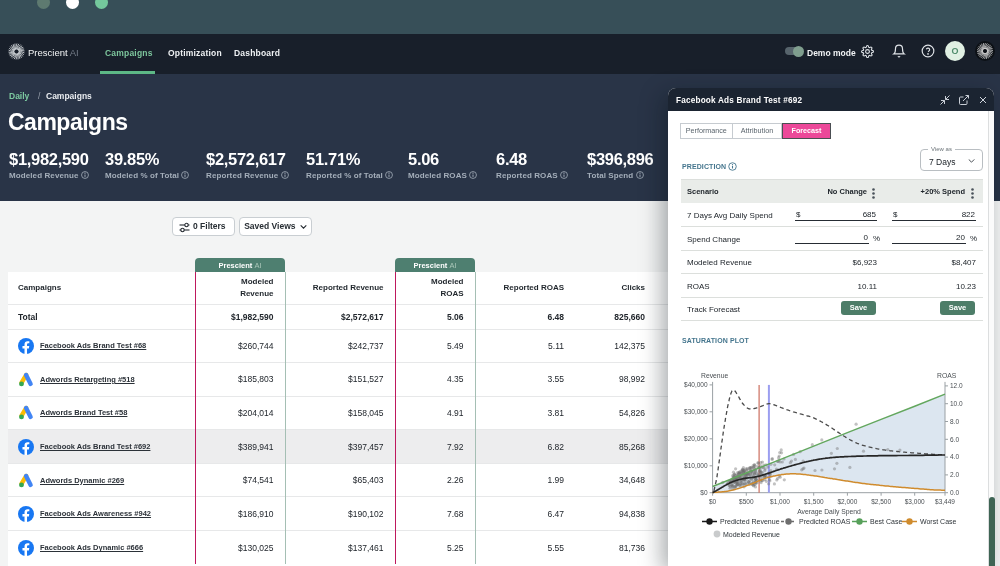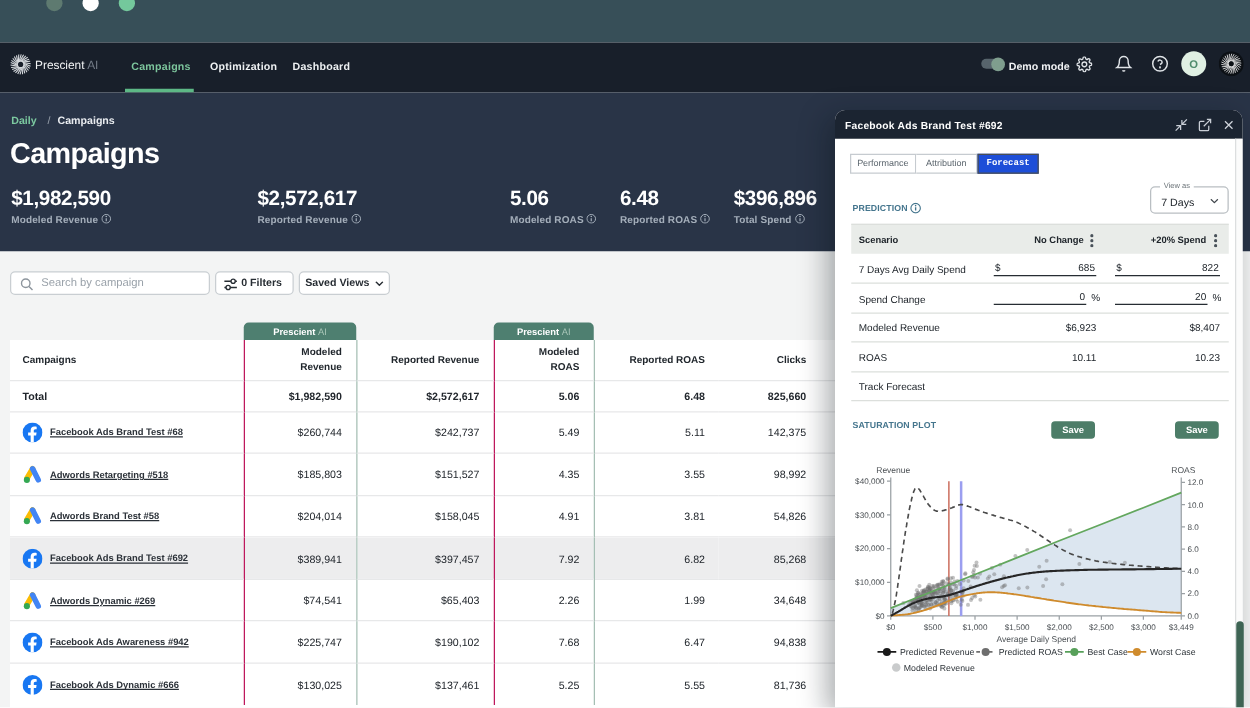--- a/index.html
+++ b/index.html
@@ -46,34 +46,34 @@
   .pcol { border-left:1px solid #be185d; border-right:1px solid #a5bfb4; }
   tr.hl { background:#ededee; }
   .cstack { display:flex; align-items:center; gap:6px; }
   .cstack a { color:#2b3138; font-weight:700; font-size:7.5px; text-decoration:underline; }
 
   
   #drawer { position:absolute; left:668px; top:88px; width:326px; height:478px; background:#fff; border-radius:8px 8px 0 0; box-shadow:-6px 6px 22px rgba(10,16,24,.35); }
   #dheader { position:absolute; left:0; top:0; width:326px; height:23px; background:#1b2431; border-radius:8px 8px 0 0; }
   #dheader .t { position:absolute; left:8px; top:7.5px; font-size:8.2px; font-weight:700; color:#fff; letter-spacing:.2px;}
   .tab { position:absolute; top:35px; height:16px; border:1px solid #c6cbd0; background:#fff; color:#5a646c; font-size:7.2px; font-weight:400; text-align:center; line-height:14px; }
-  .tab.active { background:#1d4ed8; border-color:#4a4e52; color:#fff; font-weight:700;font-family:Liberation Mono, monospace; }
+  .tab.active { background:#ec4899; border-color:#4a4e52; color:#fff; font-weight:700; }
   .sechead { position:absolute; font-size:7px; font-weight:700; color:#44758d; letter-spacing:.1px; }
   #viewas { position:absolute; left:252px; top:60.5px; width:63px; height:22px; border:1px solid #b9bec2; border-radius:4px; }
   #viewas .legend { position:absolute; left:7px; top:-4px; background:#fff; padding:0 3px; font-size:6px; color:#6b7378; }
   #viewas .val { position:absolute; left:8px; top:7px; font-size:8.5px; color:#20262c; }
 
   
   .slab { position:absolute; left:19px; font-size:8px; color:#20262c; }
   .sval { position:absolute; font-size:8px; color:#20262c; text-align:right; }
   .shead { position:absolute; font-size:7.5px; font-weight:700; color:#20262c; }
   .sline { position:absolute; left:13px; width:302px; border-top:1px solid #dcdfdc; }
   .uline { position:absolute; border-bottom:1px solid #262c33; height:13px; }
   .uline span { position:absolute; top:2px; font-size:8px; color:#20262c; }
-  .savebtn { position:absolute; width:35px; height:14px; background:#4d7d68; border-radius:3px; color:#fff; font-size:7.5px; font-weight:700; text-align:center; line-height:14px;margin-top:36px; }
+  .savebtn { position:absolute; width:35px; height:14px; background:#4d7d68; border-radius:3px; color:#fff; font-size:7.5px; font-weight:700; text-align:center; line-height:14px; }
 
   
   #sbtrack { position:absolute; left:320px; top:23px; width:6px; height:455px; background:#fbfbfb; border-left:1px solid #dcdedf; }
   #sbthumb { position:absolute; left:320.5px; top:409px; width:6px; height:69px; background:#3e6454; border-radius:3px 3px 0 0; }
 </style>
 </head>
 <body>
 <div id="page">
 
   <div id="topbar">
@@ -172,28 +172,44 @@
     <div class="crumb" style="left:46px; color:#e9ecf0;">Campaigns</div>
     <h1>Campaigns</h1>
     <div class="stat" style="left:9px;">
         <div class="v">$1,982,590</div>
         <div class="l">Modeled Revenue <svg class="info" width="8" height="8" viewBox="0 0 10 10">
             <circle cx="5" cy="5" r="4.3" fill="none" stroke="#a4aeba" stroke-width="1"></circle>
             <line x1="5" y1="4.4" x2="5" y2="7.4" stroke="#a4aeba" stroke-width="1.2"></line>
             <circle cx="5" cy="2.7" r=".8" fill="#a4aeba"></circle>
           </svg></div>
       </div>
+    <div class="stat" style="left:105px;">
+        <div class="v">39.85%</div>
+        <div class="l">Modeled % of Total <svg class="info" width="8" height="8" viewBox="0 0 10 10">
+            <circle cx="5" cy="5" r="4.3" fill="none" stroke="#a4aeba" stroke-width="1"></circle>
+            <line x1="5" y1="4.4" x2="5" y2="7.4" stroke="#a4aeba" stroke-width="1.2"></line>
+            <circle cx="5" cy="2.7" r=".8" fill="#a4aeba"></circle>
+          </svg></div>
+      </div>
     <div class="stat" style="left:206px;">
         <div class="v">$2,572,617</div>
         <div class="l">Reported Revenue <svg class="info" width="8" height="8" viewBox="0 0 10 10">
             <circle cx="5" cy="5" r="4.3" fill="none" stroke="#a4aeba" stroke-width="1"></circle>
             <line x1="5" y1="4.4" x2="5" y2="7.4" stroke="#a4aeba" stroke-width="1.2"></line>
             <circle cx="5" cy="2.7" r=".8" fill="#a4aeba"></circle>
           </svg></div>
       </div>
+    <div class="stat" style="left:306px;">
+        <div class="v">51.71%</div>
+        <div class="l">Reported % of Total <svg class="info" width="8" height="8" viewBox="0 0 10 10">
+            <circle cx="5" cy="5" r="4.3" fill="none" stroke="#a4aeba" stroke-width="1"></circle>
+            <line x1="5" y1="4.4" x2="5" y2="7.4" stroke="#a4aeba" stroke-width="1.2"></line>
+            <circle cx="5" cy="2.7" r=".8" fill="#a4aeba"></circle>
+          </svg></div>
+      </div>
     <div class="stat" style="left:408px;">
         <div class="v">5.06</div>
         <div class="l">Modeled ROAS <svg class="info" width="8" height="8" viewBox="0 0 10 10">
             <circle cx="5" cy="5" r="4.3" fill="none" stroke="#a4aeba" stroke-width="1"></circle>
             <line x1="5" y1="4.4" x2="5" y2="7.4" stroke="#a4aeba" stroke-width="1.2"></line>
             <circle cx="5" cy="2.7" r=".8" fill="#a4aeba"></circle>
           </svg></div>
       </div>
     <div class="stat" style="left:496px;">
         <div class="v">6.48</div>
@@ -206,24 +222,20 @@
     <div class="stat" style="left:587px;">
         <div class="v">$396,896</div>
         <div class="l">Total Spend <svg class="info" width="8" height="8" viewBox="0 0 10 10">
             <circle cx="5" cy="5" r="4.3" fill="none" stroke="#a4aeba" stroke-width="1"></circle>
             <line x1="5" y1="4.4" x2="5" y2="7.4" stroke="#a4aeba" stroke-width="1.2"></line>
             <circle cx="5" cy="2.7" r=".8" fill="#a4aeba"></circle>
           </svg></div>
       </div>
   </div>
 
-  <div id="searchbox">Search by campaign<svg style="position:absolute;left:7px;top:4px;" width="11" height="11" viewBox="0 0 11 11">
-        <circle cx="4.6" cy="4.6" r="3.4" fill="none" stroke="#8d959d" stroke-width="1.1"></circle>
-        <line x1="7.2" y1="7.2" x2="10" y2="10" stroke="#8d959d" stroke-width="1.1"></line>
-      </svg></div>
   <div class="tbtn" style="left:172px; width:63px; padding-left:20px; text-align:left;">0 Filters<svg style="position:absolute;left:6px;top:4px;" width="11" height="11" viewBox="0 0 11 11">
         <line x1="0.5" y1="3" x2="10.5" y2="3" stroke="#272d33" stroke-width="1.1"></line>
         <line x1="0.5" y1="8" x2="10.5" y2="8" stroke="#272d33" stroke-width="1.1"></line>
         <circle cx="7.5" cy="3" r="1.7" fill="#fff" stroke="#272d33" stroke-width="1.1"></circle>
         <circle cx="3.5" cy="8" r="1.7" fill="#fff" stroke="#272d33" stroke-width="1.1"></circle>
       </svg></div>
   <div class="tbtn" style="left:239px; width:73px;">Saved Views <svg width="7" height="4" viewBox="0 0 8 5" style="margin-left:2px;">
         <path d="M0.5 0.5 L4 4 L7.5 0.5" fill="none" stroke="#272d33" stroke-width="1.4"></path>
       </svg></div>
 
@@ -351,21 +363,21 @@
 <tr class="rrow">
       <td class="cname">
               <div class="cstack">
                 <svg width="16" height="16" viewBox="0 0 16 16" style="flex:none;">
                   <circle cx="8" cy="8" r="8" fill="#1877f2"></circle>
                   <path d="M10.9 10.4l.36-2.32H9.03V6.57c0-.64.31-1.25 1.3-1.25h1.01V3.34s-.92-.16-1.8-.16c-1.83 0-3.02 1.11-3.02 3.12v1.78H4.48v2.32h2.04v5.6a8.1 8.1 0 0 0 2.51 0v-5.6z" fill="#fff"></path>
                 </svg>
                 <a>Facebook Ads Awareness #942</a>
               </div>
             </td>
-      <td class="pcol">$225,747</td>
+      <td class="pcol">$186,910</td>
             <td>$190,102</td>
             <td class="pcol">7.68</td>
             <td>6.47</td>
             <td>94,838</td>
             <td>$29,393</td>
     </tr>
 <tr class="rrow">
       <td class="cname">
               <div class="cstack">
                 <svg width="16" height="16" viewBox="0 0 16 16" style="flex:none;">

